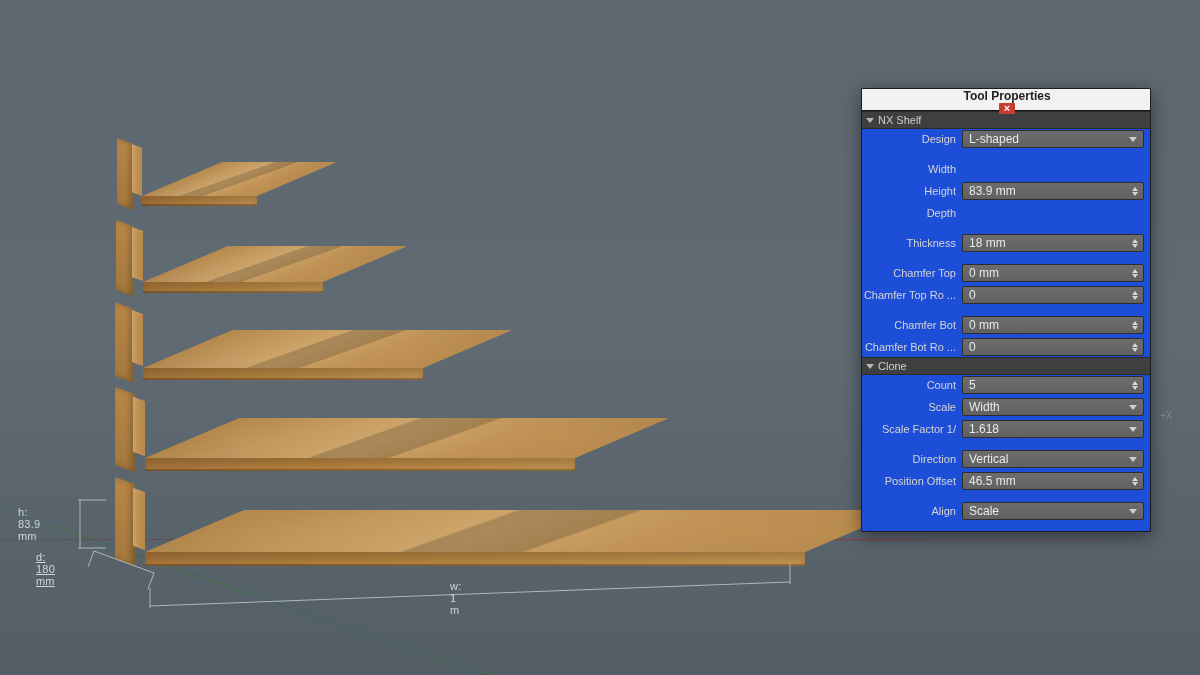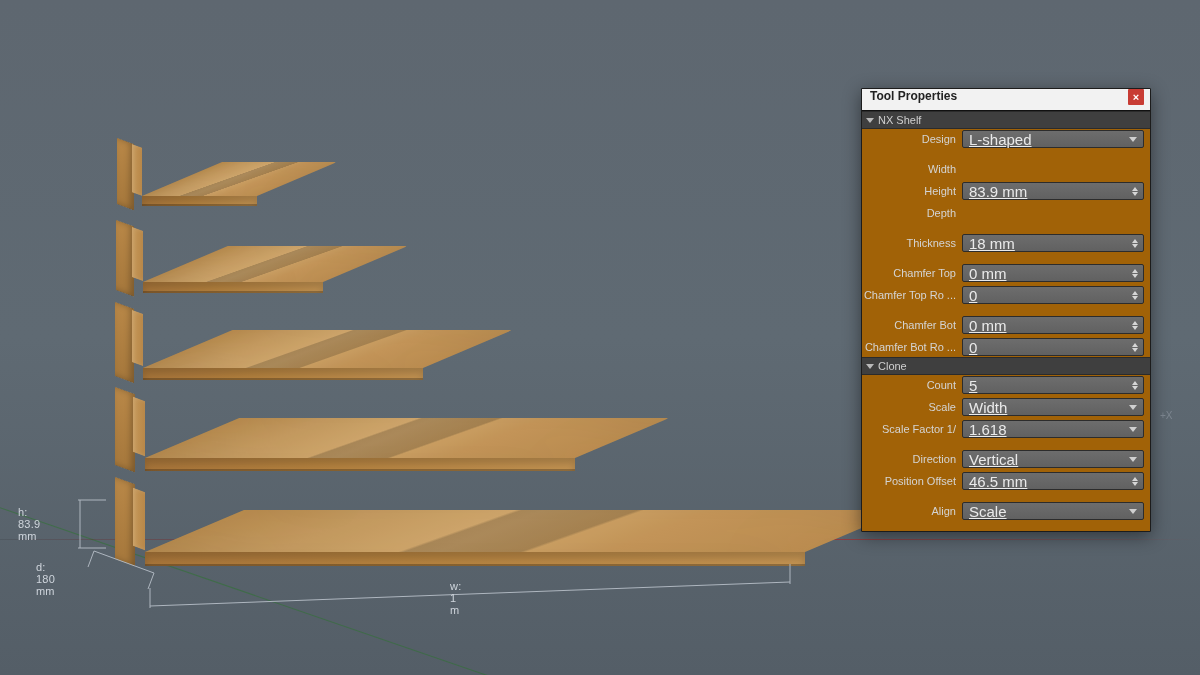--- a/index.html
+++ b/index.html
@@ -59,48 +59,48 @@
   }
 
   
   .panel {
     position:absolute; left:861px; top:88px; width:290px;
     background:#424242; border:1px solid #1c1c1c; border-radius:1px;
     box-shadow: 0 4px 18px rgba(0,0,0,0.45);
     color:#d9d9d9; font-size:11px;
   }
   .panel-header {
-    display:flex; height:22px;
+    display:flex; align-items:center; height:22px;
     background:#f2f2f2; color:#222; font-weight:bold;
-    border-bottom:1px solid #111; padding:0 6px 0 8px;
+    border-bottom:1px solid #111; padding:0 6px 0 8px;flex-direction:column;
   }
   .panel-header .title { flex:1; font-size:12px; }
   .panel-header .close {
     width:16px; height:16px; background:#c83c34; color:#fff;
     display:flex; align-items:center; justify-content:center;
     font-size:11px; line-height:1; cursor:pointer; border-radius:1px;
   }
-  .panel-body { background:#a16207; padding:0 0 10px 0; }
+  .panel-body { background:#1d4ed8; padding:0 0 10px 0; }
   .section-head {
     display:flex; align-items:center; gap:4px;
     background:#3f3f3f; height:18px; padding:0 4px;
     color:#cfcfcf; font-size:11px; border-top:1px solid #2b2b2b; border-bottom:1px solid #2b2b2b;
     cursor:pointer;
   }
   .section-head .tri {
     width:0;height:0;border-left:4px solid transparent;border-right:4px solid transparent;border-top:5px solid #b9b9b9;
   }
   .row { display:flex; align-items:center; height:20px; padding:1px 6px 1px 0; gap:4px;}
   .row + .row { margin-top:2px; }
   .row.gap { margin-top:10px; }
   .row .label { width:96px; text-align:right; color:#d4d4d4; padding-right:2px; white-space:nowrap; overflow:hidden; text-overflow:ellipsis;}
   .field {
     flex:1; position:relative; height:18px; display:flex; align-items:center;
     background: linear-gradient(180deg,#6d6d6d,#616161); border:1px solid #2c2c2c; border-radius:2px;
-    color:#eaeaea; padding:0 18px 0 6px; font-size:15px;text-decoration:underline;
+    color:#eaeaea; padding:0 18px 0 6px; font-size:12px;
   }
   .field.drop::after{ 
     content:""; position:absolute; right:6px; top:6px;
     width:0;height:0;border-left:4px solid transparent;border-right:4px solid transparent;border-top:5px solid #cfcfcf;
   }
   .spin-arrows{ position:absolute; right:2px; top:1px; width:12px; height:14px; display:flex; flex-direction:column; align-items:center; justify-content:center; gap:1px; }
   .spin-arrows .up{ width:0;height:0;border-left:3px solid transparent;border-right:3px solid transparent;border-bottom:4px solid #d6d6d6;}
   .spin-arrows .dn{ width:0;height:0;border-left:3px solid transparent;border-right:3px solid transparent;border-top:4px solid #d6d6d6;}
   .axis-plus-x{position:absolute; left:1160px; top:410px; color:#7e8791; font-size:10px;}
 </style>
@@ -154,21 +154,21 @@
       <line class="tick" x1="62" y1="0" x2="62" y2="48"></line>
     </svg>
     <span style="position:absolute;left:0;top:6px;">h: 83.9 mm</span>
   </div>
   <div class="dim" style="left:36px; top:549px;">
     <svg width="130" height="80">
       <line class="tick" x1="58" y1="2" x2="118" y2="24"></line>
       <line class="tick" x1="58" y1="2" x2="52" y2="18"></line>
       <line class="tick" x1="118" y1="24" x2="112" y2="40"></line>
     </svg>
-    <span style="position:absolute;left:0;top:12px;">d: 180 mm</span>
+    <span style="position:absolute;left:0;top:2px;text-decoration:underline;">d: 180 mm</span>
   </div>
   <div class="dim" style="left:150px; top:588px;">
     <svg width="660" height="60">
       <line class="tick" x1="0" y1="0" x2="0" y2="20"></line>
       <line class="tick" x1="640" y1="-24" x2="640" y2="-4"></line>
       <line class="tick" x1="0" y1="18" x2="640" y2="-6"></line>
     </svg>
     <span style="position:absolute;left:300px;top:-8px;">w: 1 m</span>
   </div>
 </div>

